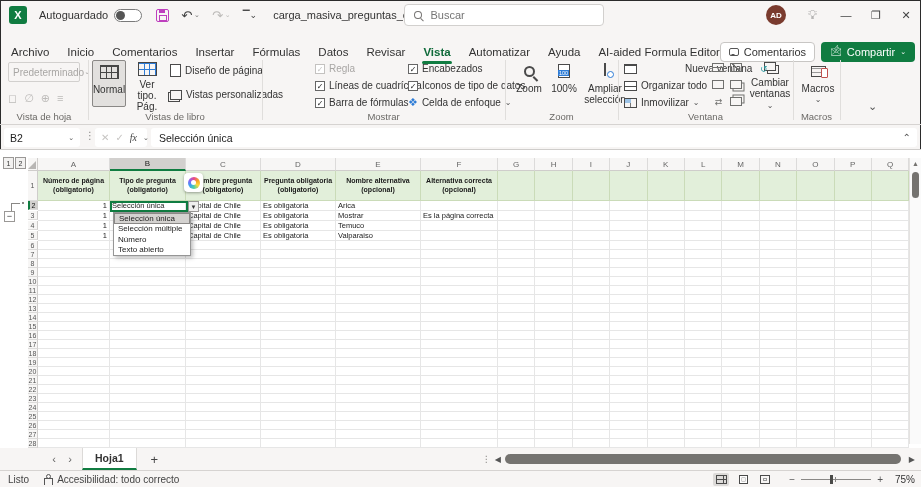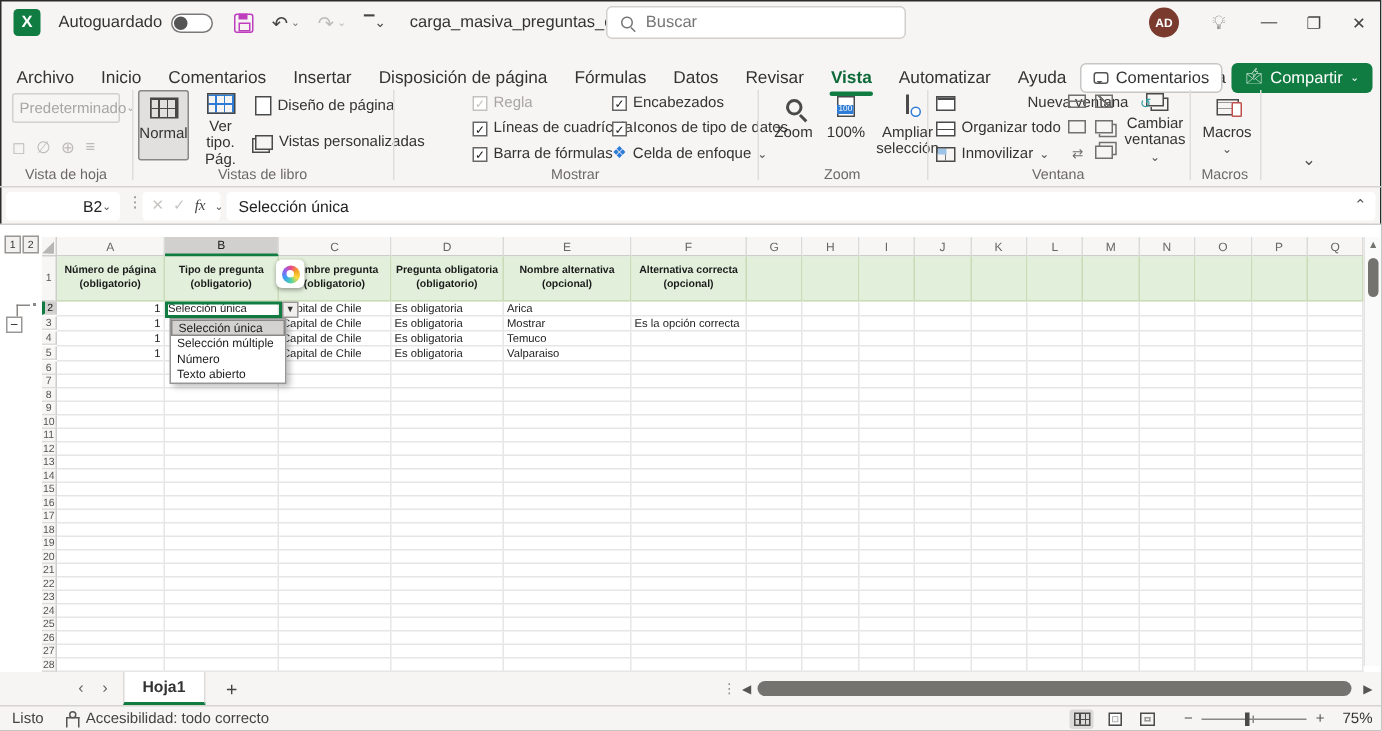--- a/index.html
+++ b/index.html
@@ -78,21 +78,21 @@
   .mi-reset-window-position{box-shadow:2.5px -2.5px 0 -1px #f7f5f4,2.5px -2.5px 0 0 #70706e;}
   .swic{width:12px;height:9px;border:1px solid #4a4a4a;box-shadow:3px 3px 0 -1px #f7f5f4,3px 3px 0 0 #4a4a4a;position:relative;margin-bottom:3px;}
   .swic:after{content:"↺";position:absolute;left:-5px;top:1px;color:#2b9aa0;font-size:9px;}
   .macic{width:15px;height:11px;border:1px solid #4a4a4a;background:repeating-linear-gradient(0deg,transparent 0 3px,#9a9a9a 3px 4px);position:relative;}
   .macic:after{content:"";position:absolute;right:-3px;bottom:-2px;width:5px;height:8px;background:#fff;border:1.3px solid #C0504D;border-radius:1px;}
   .chevs{font-size:8px;color:#555;}
   .ribbon-collapse{position:absolute;left:868px;top:44px;font-size:11px;color:#555;}
 
   
   .fbar{position:absolute;left:0;top:126px;width:921px;height:24px;border-bottom:1px solid #cfcdcb;}
-  .namebox{position:absolute;left:4px;top:2px;width:76px;height:19px;background:#fff;border-radius:3px;display:flex;align-items:center;justify-content:flex-end;padding:0 6px;font-size:10.5px;color:#222;}
+  .namebox{position:absolute;left:4px;top:2px;width:76px;height:19px;background:#fff;border-radius:3px;display:flex;align-items:center;justify-content:space-between;padding:0 6px;font-size:10.5px;color:#222;}
   .fdots{position:absolute;left:85px;top:4px;color:#8a8886;font-size:10px;letter-spacing:0;}
   .fxbox{position:absolute;left:95px;top:2px;width:52px;height:19px;background:#fff;border-radius:3px;display:flex;align-items:center;gap:6px;padding:0 6px;font-size:10px;}
   .ffield{position:absolute;left:151px;top:2px;width:766px;height:19px;background:#fff;border-radius:3px;display:flex;align-items:center;padding:0 8px;font-size:10.5px;color:#222;}
   .fexpand{position:absolute;right:6px;color:#555;font-size:10px;}
 
   
   .gridwrap{position:absolute;left:0;top:150px;width:921px;height:298px;background:#fff;overflow:hidden;}
   #sheet{position:absolute;left:28px;top:8px;}
   .g-row{display:flex;}
   .gc{border-right:1px solid #e6e6e6;border-bottom:1px solid #e6e6e6;overflow:hidden;white-space:nowrap;font-size:7.5px;color:#222;padding:0 2px;display:flex;align-items:center;}
@@ -181,21 +181,20 @@
     <div class="winbtn" style="left:861px;">❐</div>
     <div class="winbtn" style="left:891px;">✕</div>
   </div>
 
   <div class="tabrow">
     <div style="display:flex;margin-left:2px;">
         <div class="rtab">Archivo</div>
         <div class="rtab">Inicio</div>
         <div class="rtab">Comentarios</div>
         <div class="rtab">Insertar</div>
-        <div class="rtab">Disposición de página</div>
         <div class="rtab">Fórmulas</div>
         <div class="rtab">Datos</div>
         <div class="rtab">Revisar</div>
         <div class="rtab active">Vista</div>
         <div class="rtab">Automatizar</div>
         <div class="rtab">Ayuda</div>
         <div class="rtab">AI-aided Formula Editor</div>
       </div>
     <div class="tabrow-right">
       <div class="cmt-btn">
@@ -447,21 +446,21 @@
           <div class="gc" style="width: 37.4px;"></div>
           <div class="gc" style="width: 37.4px;"></div>
         </div>
         <div class="g-row">
           <div class="rhcell">3</div>
           <div class="gc num" style="width: 72px;">1</div>
           <div class="gc" style="width: 76px;"></div>
           <div class="gc" style="width: 75px;">Capital de Chile</div>
           <div class="gc" style="width: 75px;">Es obligatoria</div>
           <div class="gc" style="width: 85px;">Mostrar</div>
-          <div class="gc" style="width: 77px;">Es la opción correcta</div>
+          <div class="gc" style="width: 77px;">Es la página correcta</div>
           <div class="gc" style="width: 37.4px;"></div>
           <div class="gc" style="width: 37.4px;"></div>
           <div class="gc" style="width: 37.4px;"></div>
           <div class="gc" style="width: 37.4px;"></div>
           <div class="gc" style="width: 37.4px;"></div>
           <div class="gc" style="width: 37.4px;"></div>
           <div class="gc" style="width: 37.4px;"></div>
           <div class="gc" style="width: 37.4px;"></div>
           <div class="gc" style="width: 37.4px;"></div>
           <div class="gc" style="width: 37.4px;"></div>

